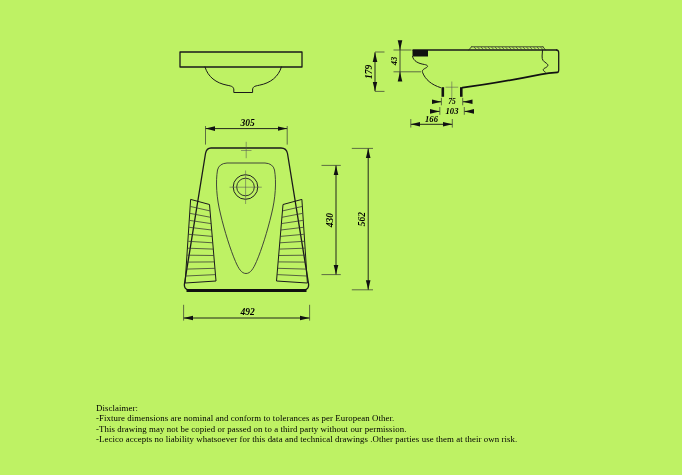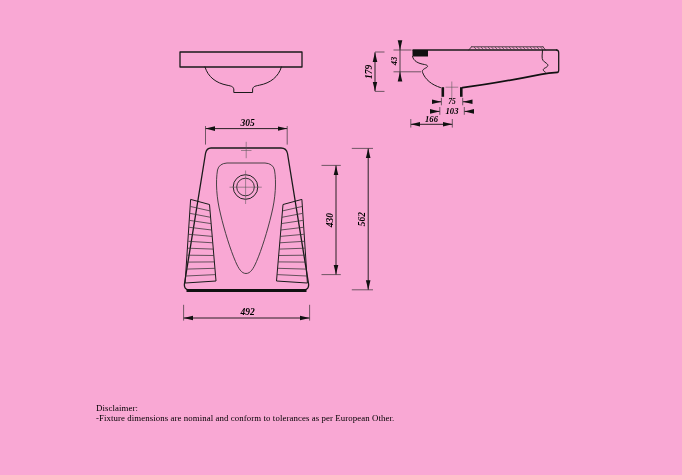--- a/index.html
+++ b/index.html
@@ -1,19 +1,19 @@
 <!DOCTYPE html>
 <html><head>
 <meta charset="utf-8">
 <style>
   html,body{margin:0;padding:0;background:#ffffff;}
   .stage{
     position:relative;
     width:682px;height:475px;
-    background:#f9a8d4;
+    background:#bef264;
     font-family:"Liberation Serif", serif;
     overflow:hidden;
   }
   svg{display:block;}
   .ol  {fill:none;stroke:#1a1a1a;stroke-width:1.3;stroke-linejoin:round;stroke-linecap:round;}
   .ol2 {fill:none;stroke:#1a1a1a;stroke-width:1.0;stroke-linejoin:round;stroke-linecap:round;}
   .thin{fill:none;stroke:#222;stroke-width:0.8;stroke-linecap:round;}
   .cl  {fill:none;stroke:#555;stroke-width:0.55;}
   .ext {fill:none;stroke:#333;stroke-width:0.7;}
   .dml {fill:none;stroke:#111;stroke-width:0.9;}
@@ -150,14 +150,16 @@
     <g>
       <path class="dml" marker-start="url(#ah)" marker-end="url(#ah)" d="M368.2 148.4 L368.2 289.8"></path>
       <path class="ext" d="M351.8 148.4 L373 148.4 M351.8 289.8 L373 289.8"></path>
       <text class="dim" text-anchor="middle" transform="translate(365.4 219.2) rotate(-90)">562</text>
     </g>
   </svg>
 
   <div class="disclaimer">
     <div>Disclaimer:</div>
     <div>-Fixture dimensions are nominal and conform to tolerances as per European Other.</div>
+    <div>-This drawing may not be copied or passed on to a third party without our permission.</div>
+    <div>-Lecico accepts no liability whatsoever for this data and technical drawings .Other parties use them at their own risk.</div>
   </div>
 </div>
 
 </body></html>

